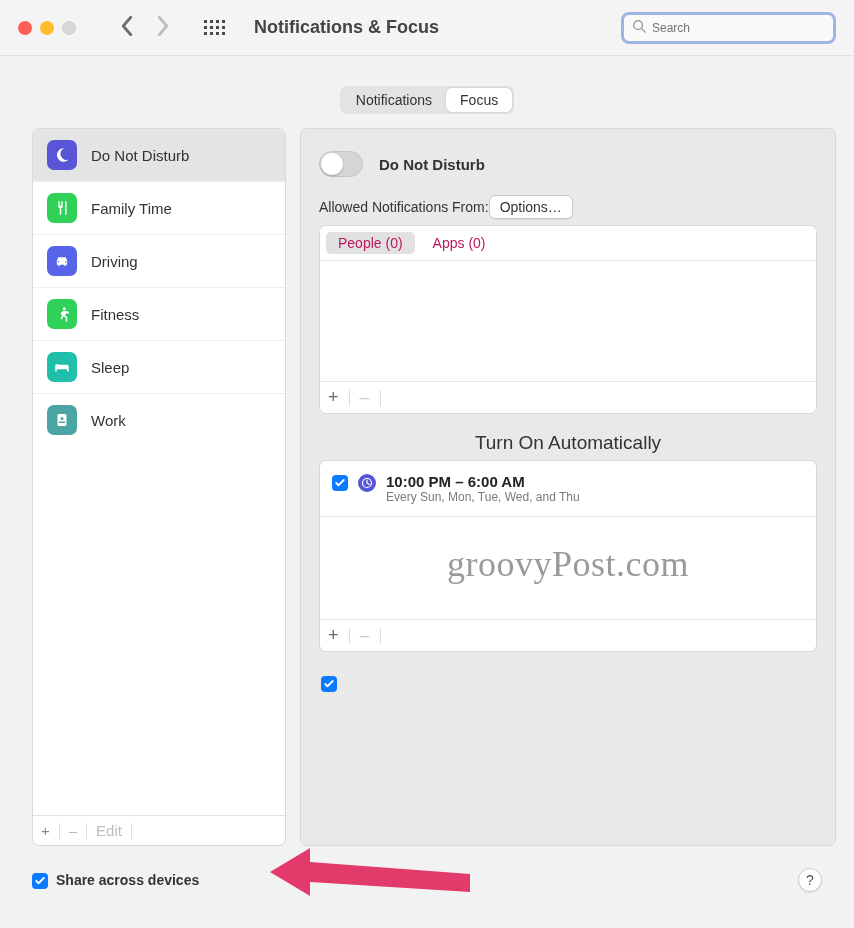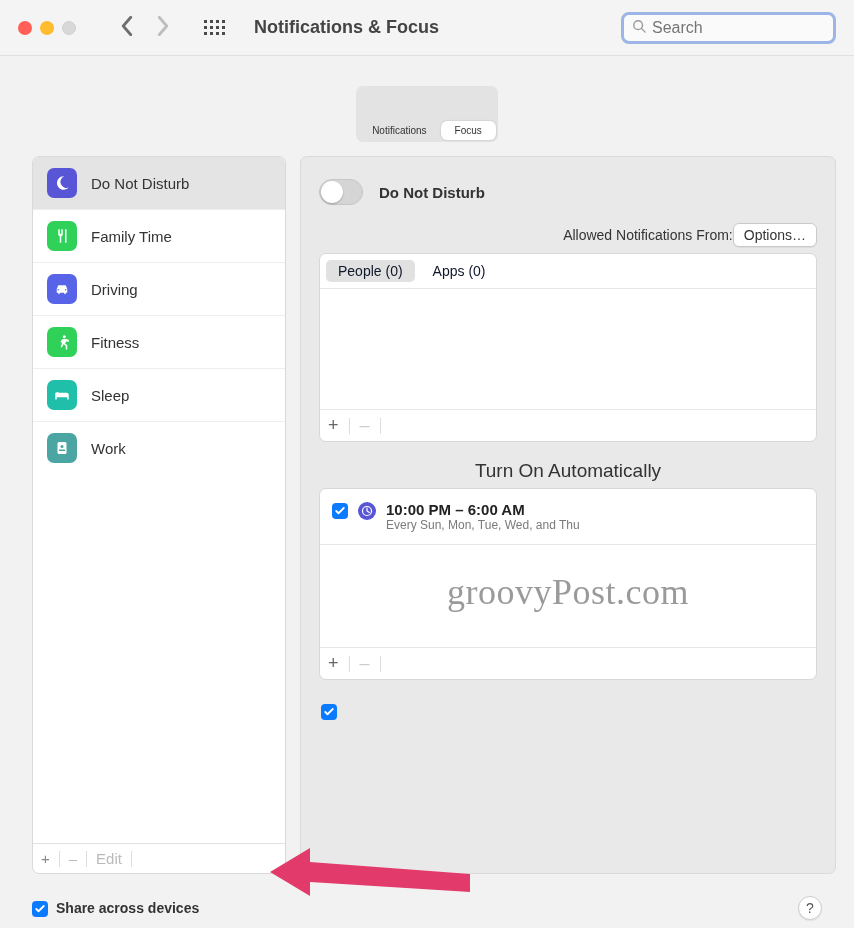--- a/index.html
+++ b/index.html
@@ -42,32 +42,31 @@
     width: 215px; height: 32px;
     border: 3px solid #9cb4e6;
     border-radius: 8px;
     background: #fafafa;
     display: flex; align-items: center; padding: 0 8px;
     gap: 6px;
   }
   .searchbox svg { width: 14px; height: 14px; flex-shrink: 0; }
   .searchbox input {
     border: none; outline: none; background: transparent;
-    font-size: 16px; color: #999; width: 100%;
+    font-size: 12px; color: #999; width: 100%;
   }
 
   
   .segmentbar { display:flex; justify-content:center; padding: 30px 0 14px; }
   .segmented {
     display: inline-flex; background: #e3e3e3; border-radius: 7px; padding: 2px;
   }
   .segmented .seg {
-    padding: 4px 14px; font-size: 10px; color: #333; border-radius: 6px;
+    padding: 4px 14px; font-size: 14px; color: #333; border-radius: 6px;
     cursor: pointer;
-    margin-top: 33px;
   }
   .segmented .seg.active {
     background: #fff; box-shadow: 0 0 2px rgba(0,0,0,.2);
   }
 
   
   .content {
     display: flex; gap: 14px;
     padding: 0 18px 22px 32px;
     height: 740px;
@@ -127,38 +126,38 @@
   .switch {
     width: 44px; height: 26px; border-radius: 14px; background: #d5d5d5;
     position: relative; border:1px solid #c6c6c6;
   }
   .switch::after {
     content:""; position:absolute; width:22px; height:22px; border-radius:50%;
     background:#fff; top:1px; left:1px; box-shadow:0 1px 2px rgba(0,0,0,.25);
   }
   .dnd-label { font-size: 15px; font-weight: 600; }
 
-  .section-head { display:flex; align-items:center; justify-content:flex-end; }
+  .section-head { display:flex; align-items:center; justify-content:flex-start; }
   .section-head .label { font-size: 14px; color: #333; }
   .pill-btn {
     background: #fff; border: 1px solid #c9c9c9; border-radius: 6px;
     padding: 3px 10px; font-size: 14px; box-shadow: 0 1px 0 rgba(0,0,0,.05);
     cursor: pointer;
   }
 
   .card {
     background: #fff; border: 1px solid #d8d8d8; border-radius: 7px;
     overflow: hidden;
   }
   .mini-tabs {
     display:flex; gap:6px; padding:6px; border-bottom:1px solid #e6e6e6;
     align-items:center;
   }
   .mini-tab {
-    padding: 3px 12px; border-radius: 5px; font-size: 14px; color:#0f172a;
+    padding: 3px 12px; border-radius: 5px; font-size: 14px; color:#be185d;
     cursor:pointer;
   }
   .mini-tab.active { background:#e1e1e1; }
   .card-body { min-height: 120px; position: relative; }
   .card-footer {
     border-top: 1px solid #e6e6e6; height: 32px;
     display:flex; align-items:center; padding: 0 8px; gap: 4px;
     color:#666; font-size:18px;
   }
   .card-footer .sep { width:1px; height:16px; background:#ddd; margin:0 6px; }

